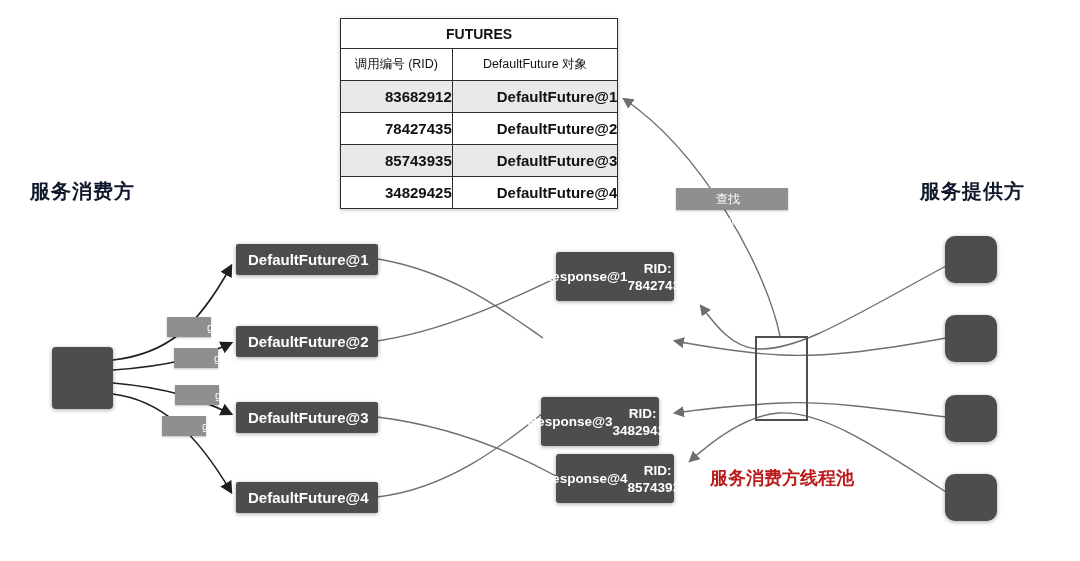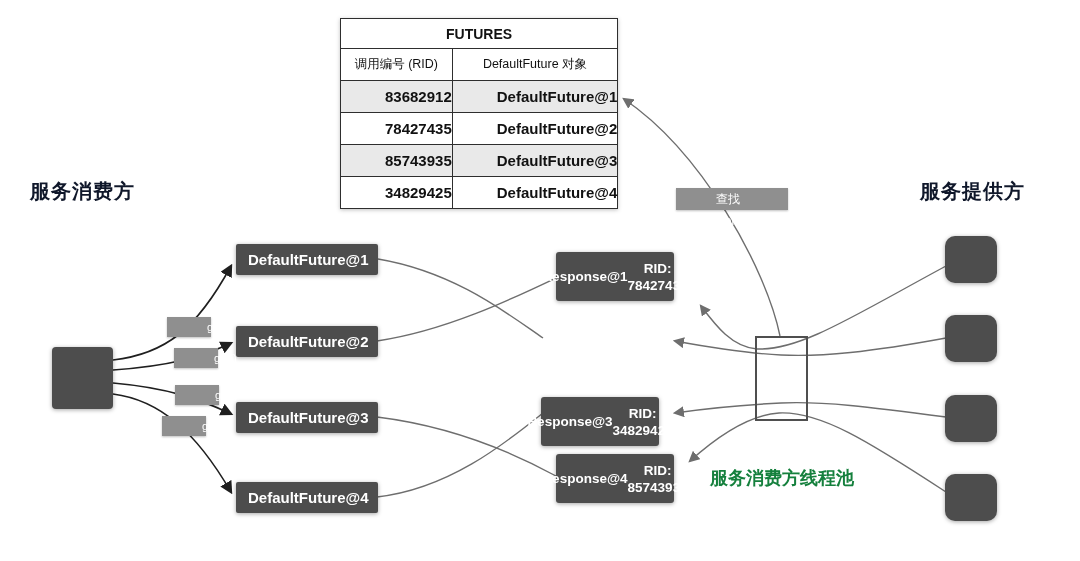--- a/index.html
+++ b/index.html
@@ -23,21 +23,21 @@
   .consumer-box{left:52px;top:347px;width:61px;height:62px;border-radius:4px;}
   .provider-box{width:52px;height:47px;border-radius:10px;left:945px;}
 
   .mini-label{position:absolute;background:var(--small-label);color:#fff;font-weight:normal;
               font-size:11px;z-index:3;box-shadow:0 1px 2px rgba(0,0,0,.25);padding-left:40px;}
   .get-label{width:44px;height:20px;line-height:20px;}
   .lookup-label{left:676px;top:188px;width:112px;height:22px;line-height:22px;font-size:12px;}
 
   .pool-rect{position:absolute;left:755px;top:336px;width:53px;height:85px;
              border:2px solid #4f4f4f;background:transparent;z-index:2;}
-  .pool-label{position:absolute;left:710px;top:466px;font-weight:bold;font-size:18px;color:#15803d;z-index:2;}
+  .pool-label{position:absolute;left:710px;top:466px;font-weight:bold;font-size:18px;color:#b91c1c;z-index:2;}
 
   table.futures{position:absolute;left:340px;top:18px;width:276px;border-collapse:collapse;
                 background:#fff;z-index:3;box-shadow:0 1px 4px rgba(0,0,0,.25);}
   table.futures th,table.futures td{border:1px solid #2e2e2e;text-align:center;color:#111;}
   table.futures .tbl-title{font-size:14px;font-weight:bold;height:30px;margin-left:44px;}
   table.futures .tbl-head th{font-size:12.5px;font-weight:normal;height:32px;}
   table.futures td{font-size:15px;font-weight:bold;height:32px;padding-left:44px;}
   table.futures td.col-rid{width:133px;}
   table.futures td.col-future{width:143px;}
   table.futures tr.shaded td{background:var(--row-shade);}

